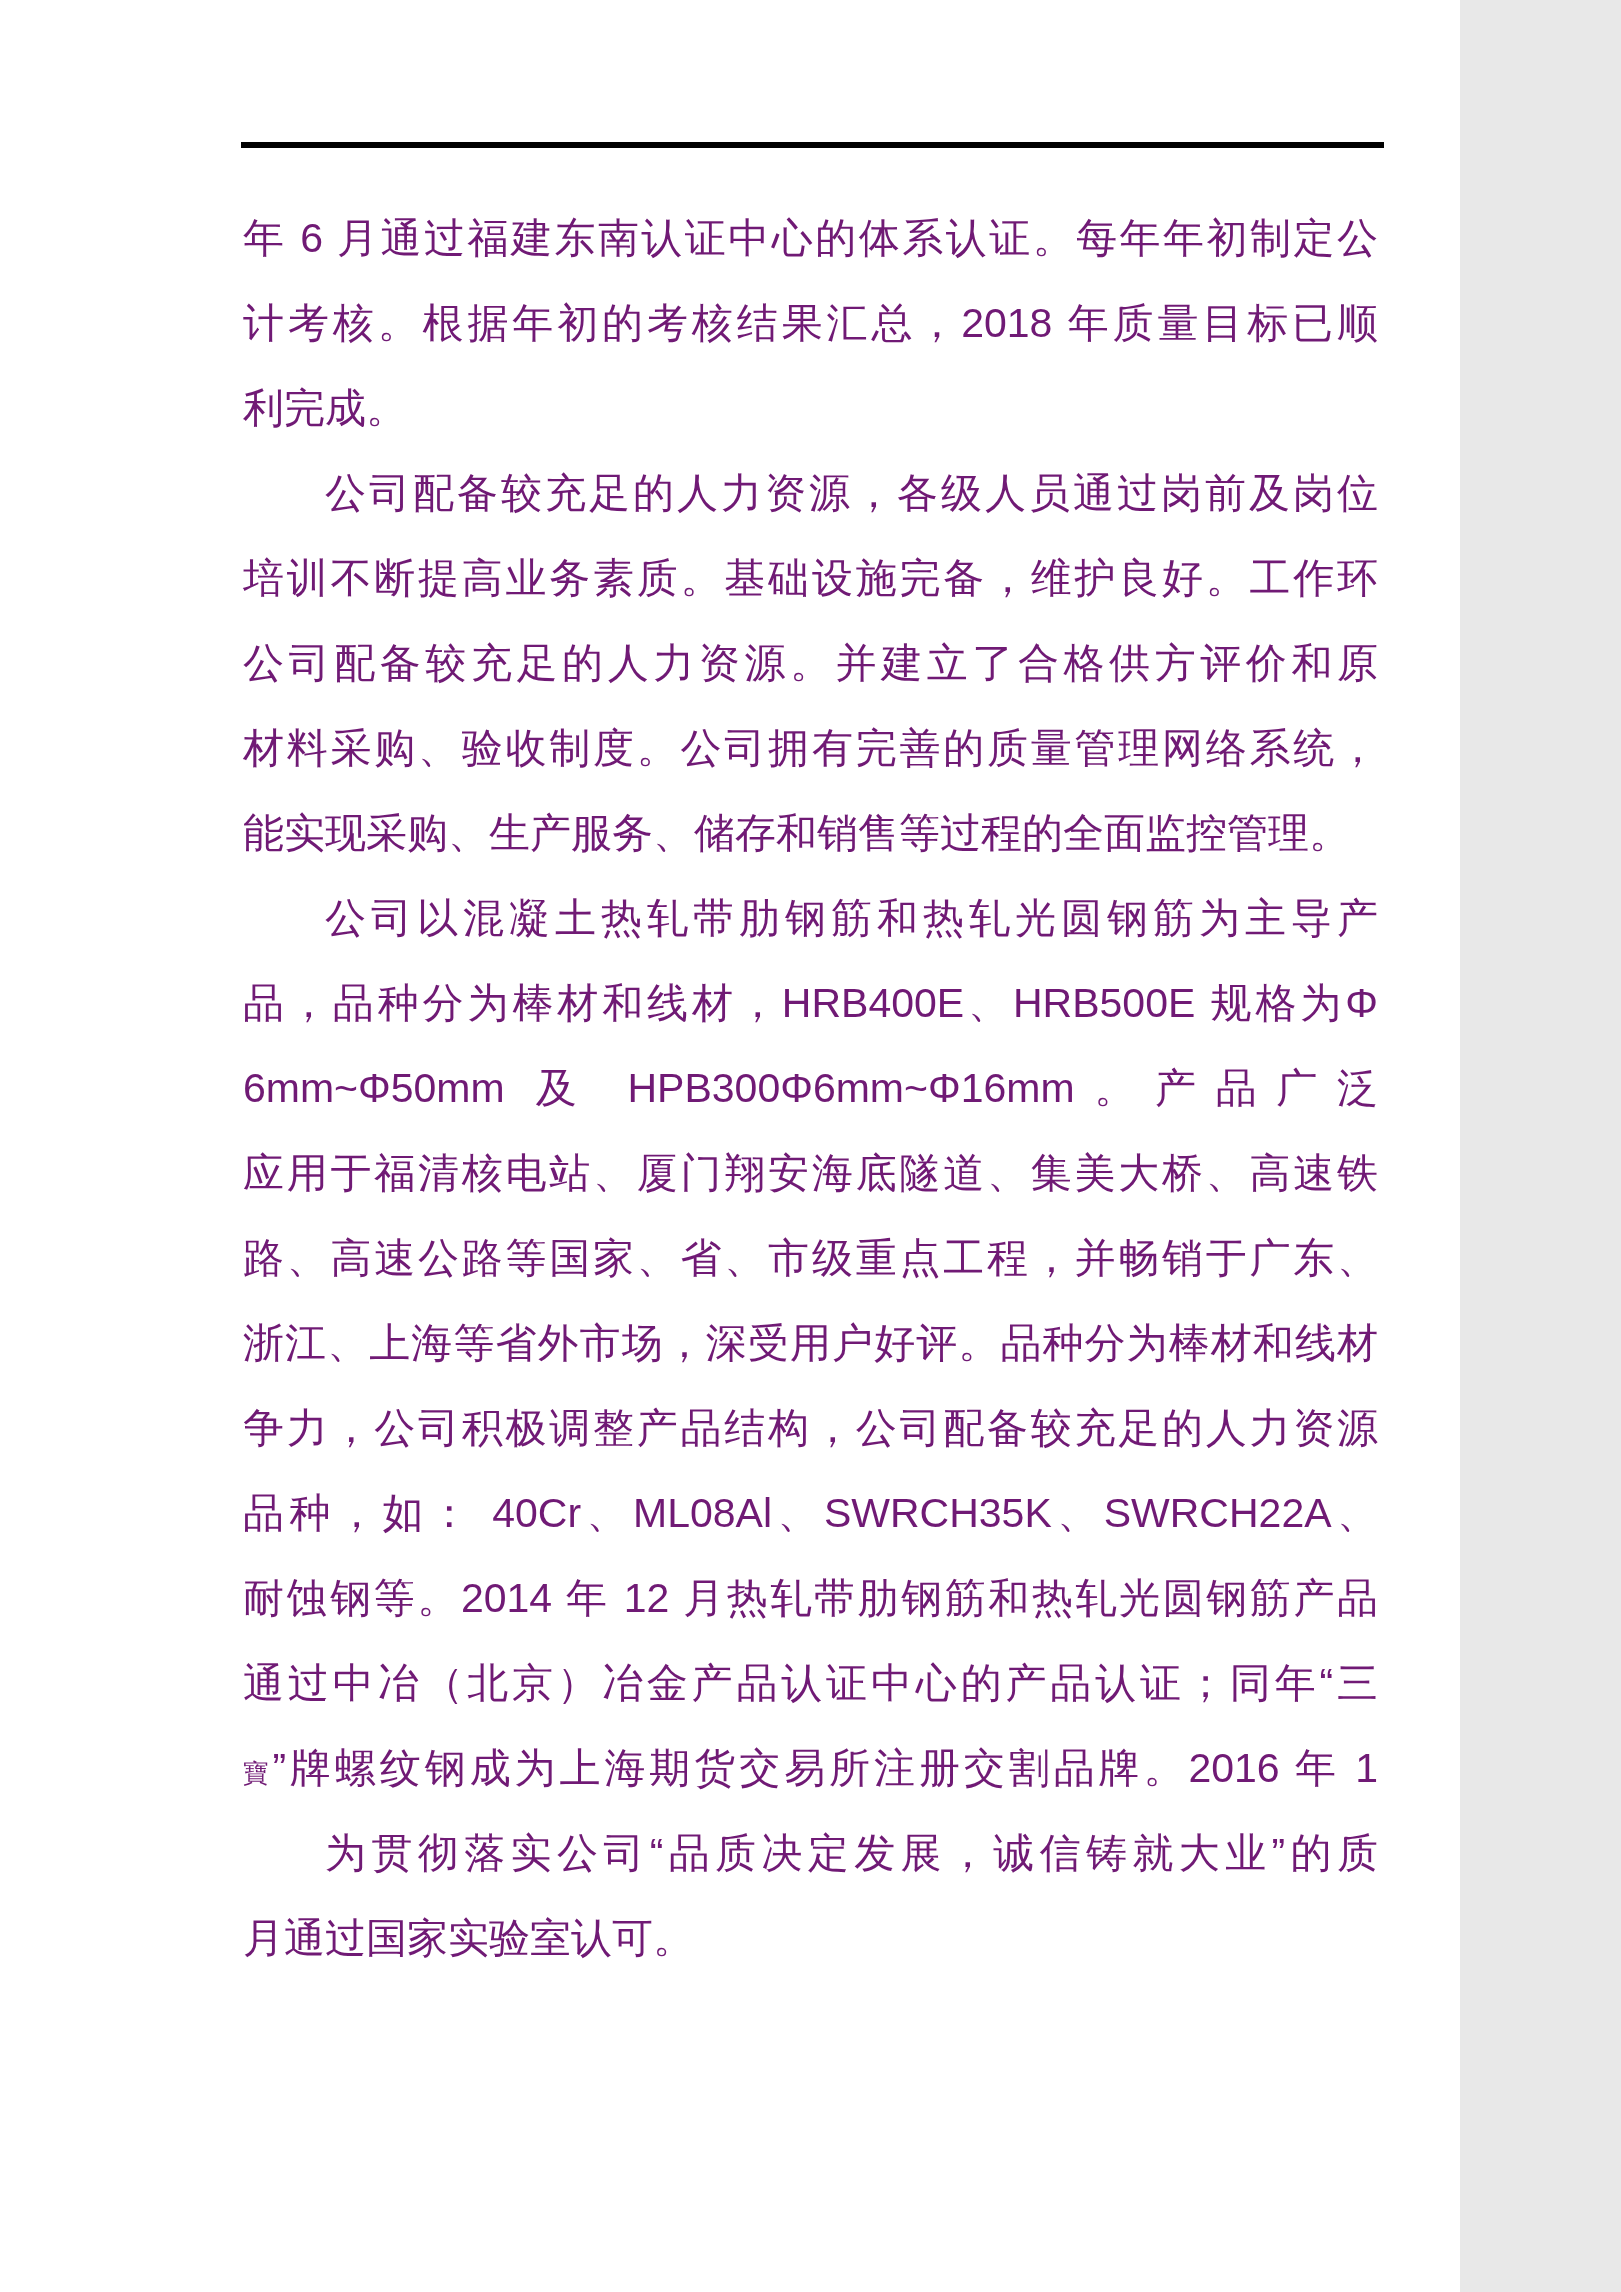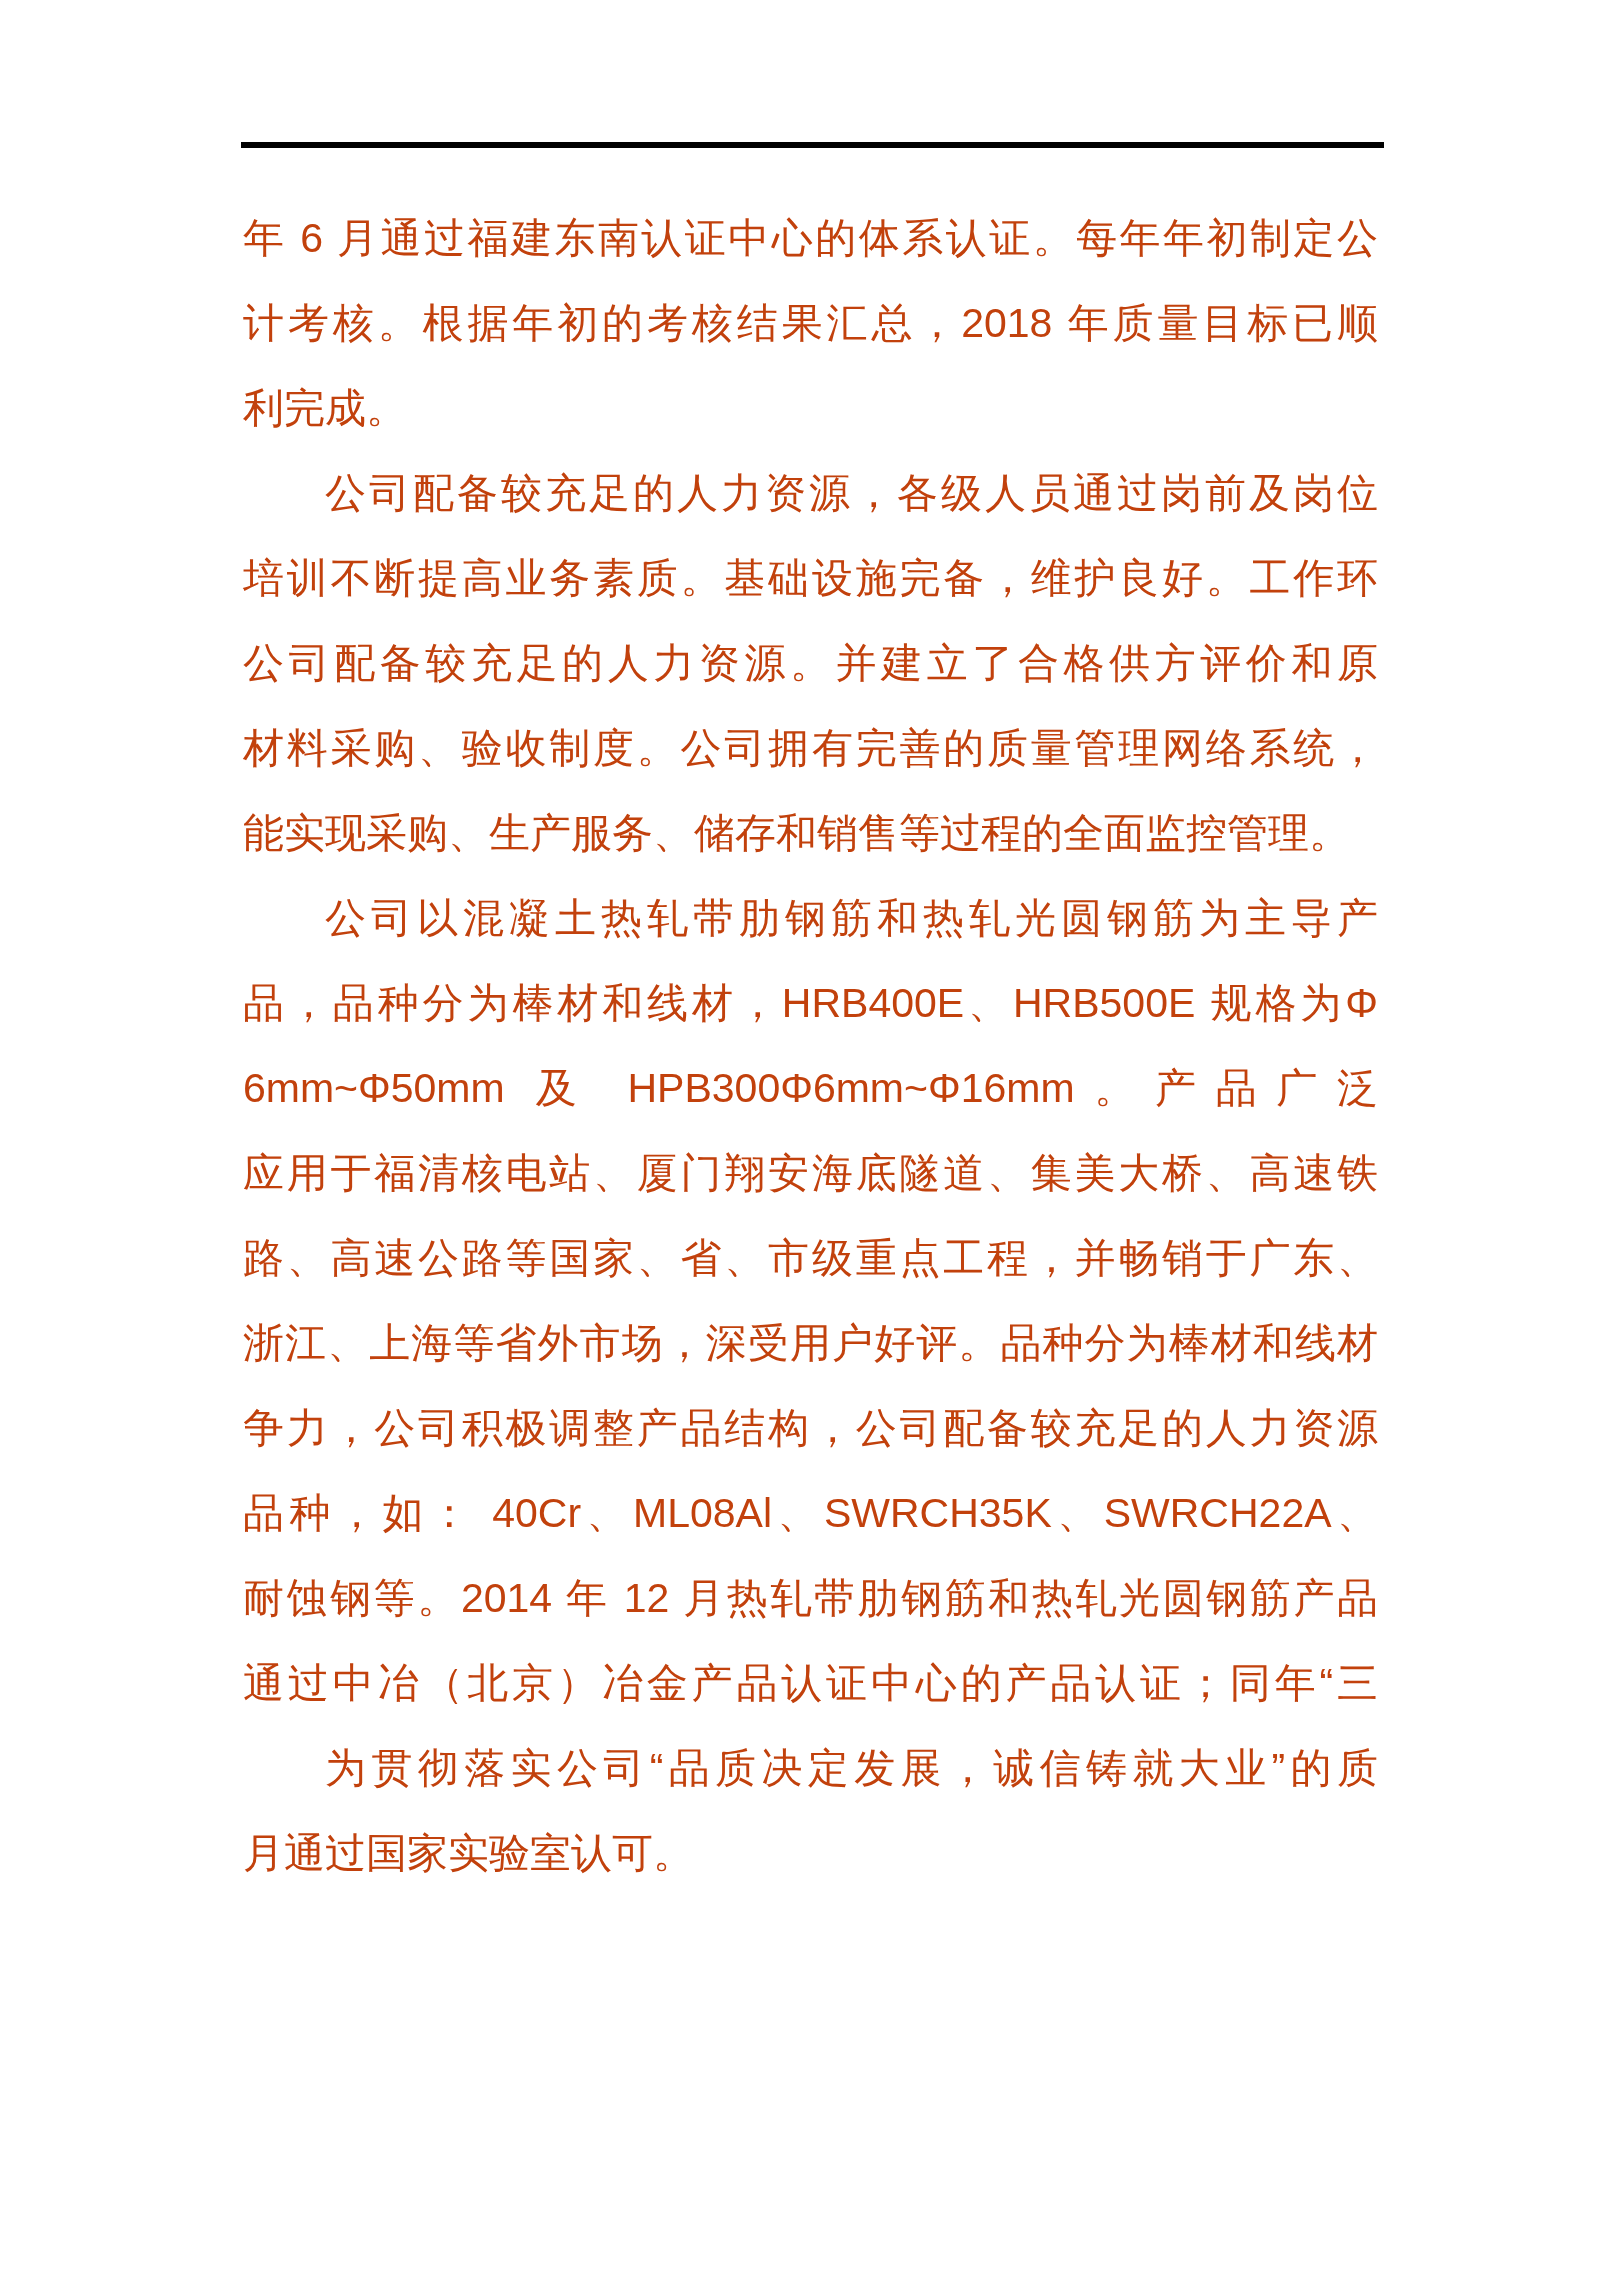--- a/index.html
+++ b/index.html
@@ -1,22 +1,22 @@
 <!DOCTYPE html>
 <html><head>
 <meta charset="utf-8">
 <style>
   html, body { margin: 0; padding: 0; background: #e8e8e8; }
   .page {
     position: relative;
-    width: 1621px;
+    width: 1460px;
     height: 2293px;
     background: #ffffff;
     font-family: "Liberation Sans", sans-serif;
-    color: #c2410c;
+    color: #701a75;
     overflow: hidden;
     text-decoration: underline;
   }
   .header-rule {
     position: absolute;
     left: 241px;
     top: 142px;
     width: 1143px;
     height: 5.9px;
     background: #000000;
@@ -61,17 +61,18 @@
       <div class="line just ind">公司以混凝土热轧带肋钢筋和热轧光圆钢筋为主导产</div>
       <div class="line just">品，品种分为棒材和线材，HRB400E、HRB500E 规格为Φ</div>
       <div class="line just">6mm~Φ50mm 及 HPB300Φ6mm~Φ16mm。产品广泛</div>
       <div class="line just">应用于福清核电站、厦门翔安海底隧道、集美大桥、高速铁</div>
       <div class="line just">路、高速公路等国家、省、市级重点工程，并畅销于广东、</div>
       <div class="line just">浙江、上海等省外市场，深受用户好评。品种分为棒材和线材</div>
       <div class="line just">争力，公司积极调整产品结构，公司配备较充足的人力资源</div>
       <div class="line just">品种，如： 40Cr、ML08Al、SWRCH35K、SWRCH22A、</div>
       <div class="line just">耐蚀钢等。2014 年 12 月热轧带肋钢筋和热轧光圆钢筋产品</div>
       <div class="line just">通过中冶（北京）冶金产品认证中心的产品认证；同年“三</div>
+      <div class="line just"><span class="small-char">寶</span>”牌螺纹钢成为上海期货交易所注册交割品牌。2016 年 1</div>
       <div class="line just ind">为贯彻落实公司“品质决定发展，诚信铸就大业”的质</div>
       <div class="line">月通过国家实验室认可。</div>
     </div>
 </div>
 
 
 </body></html>

